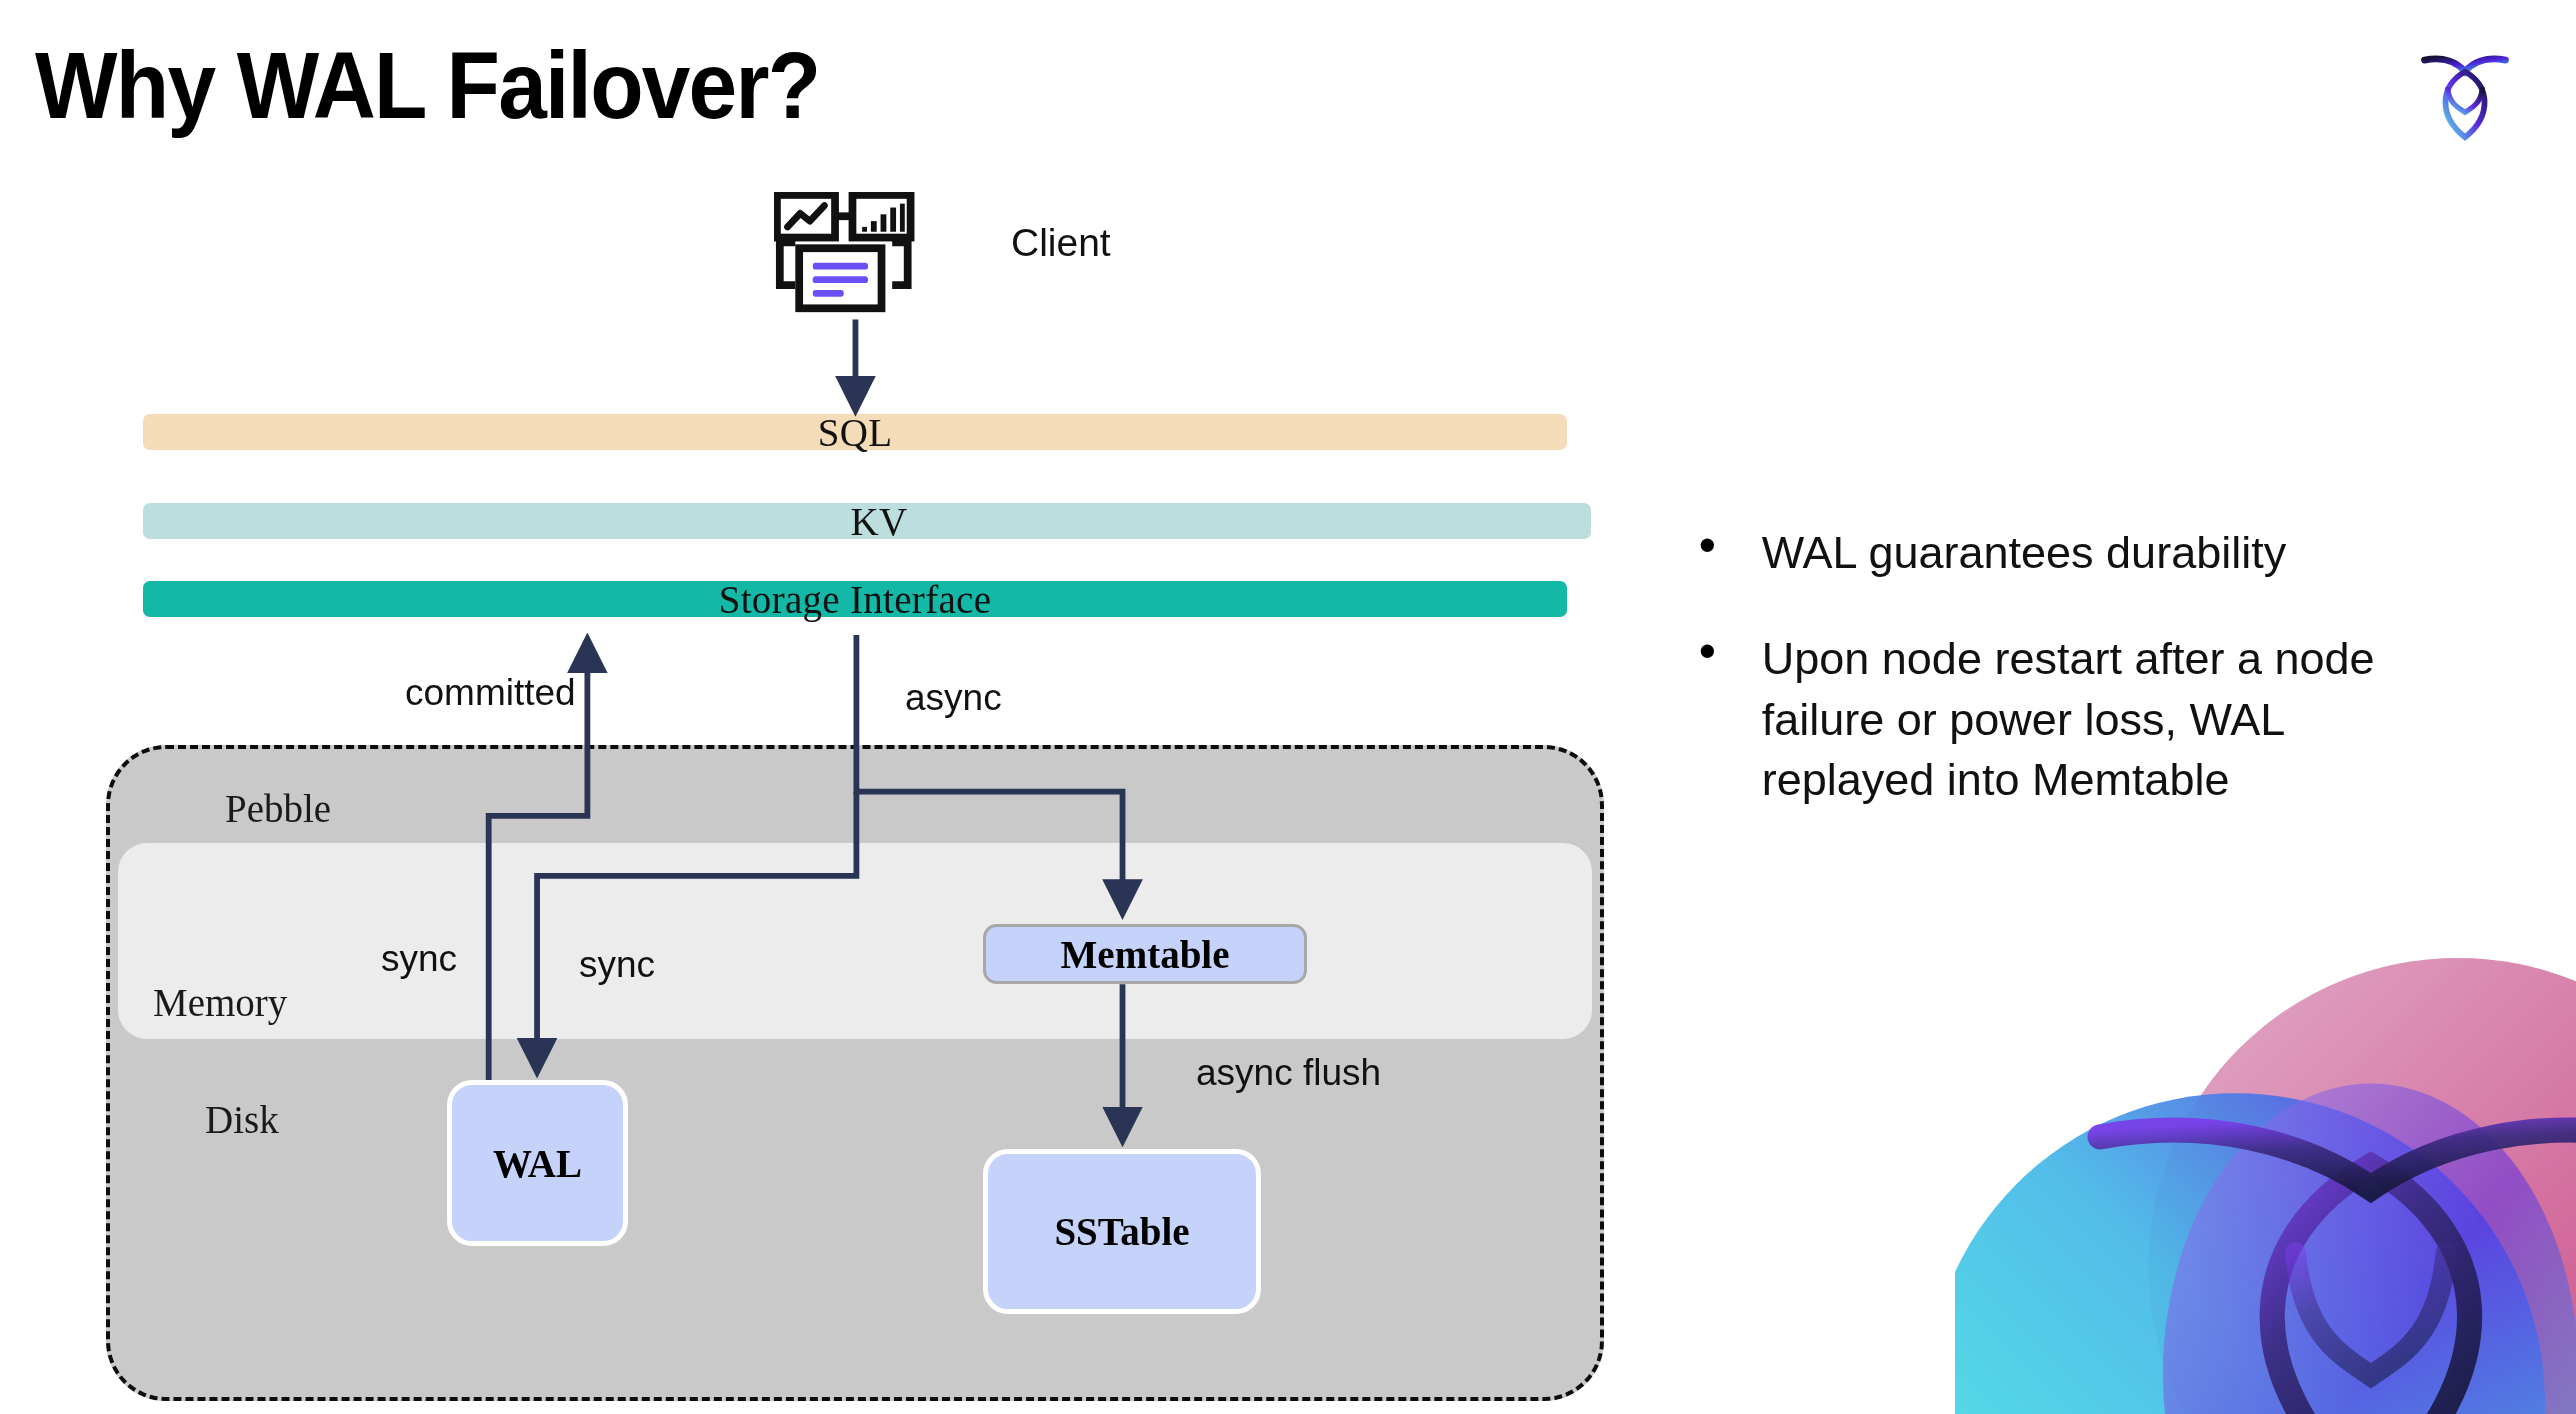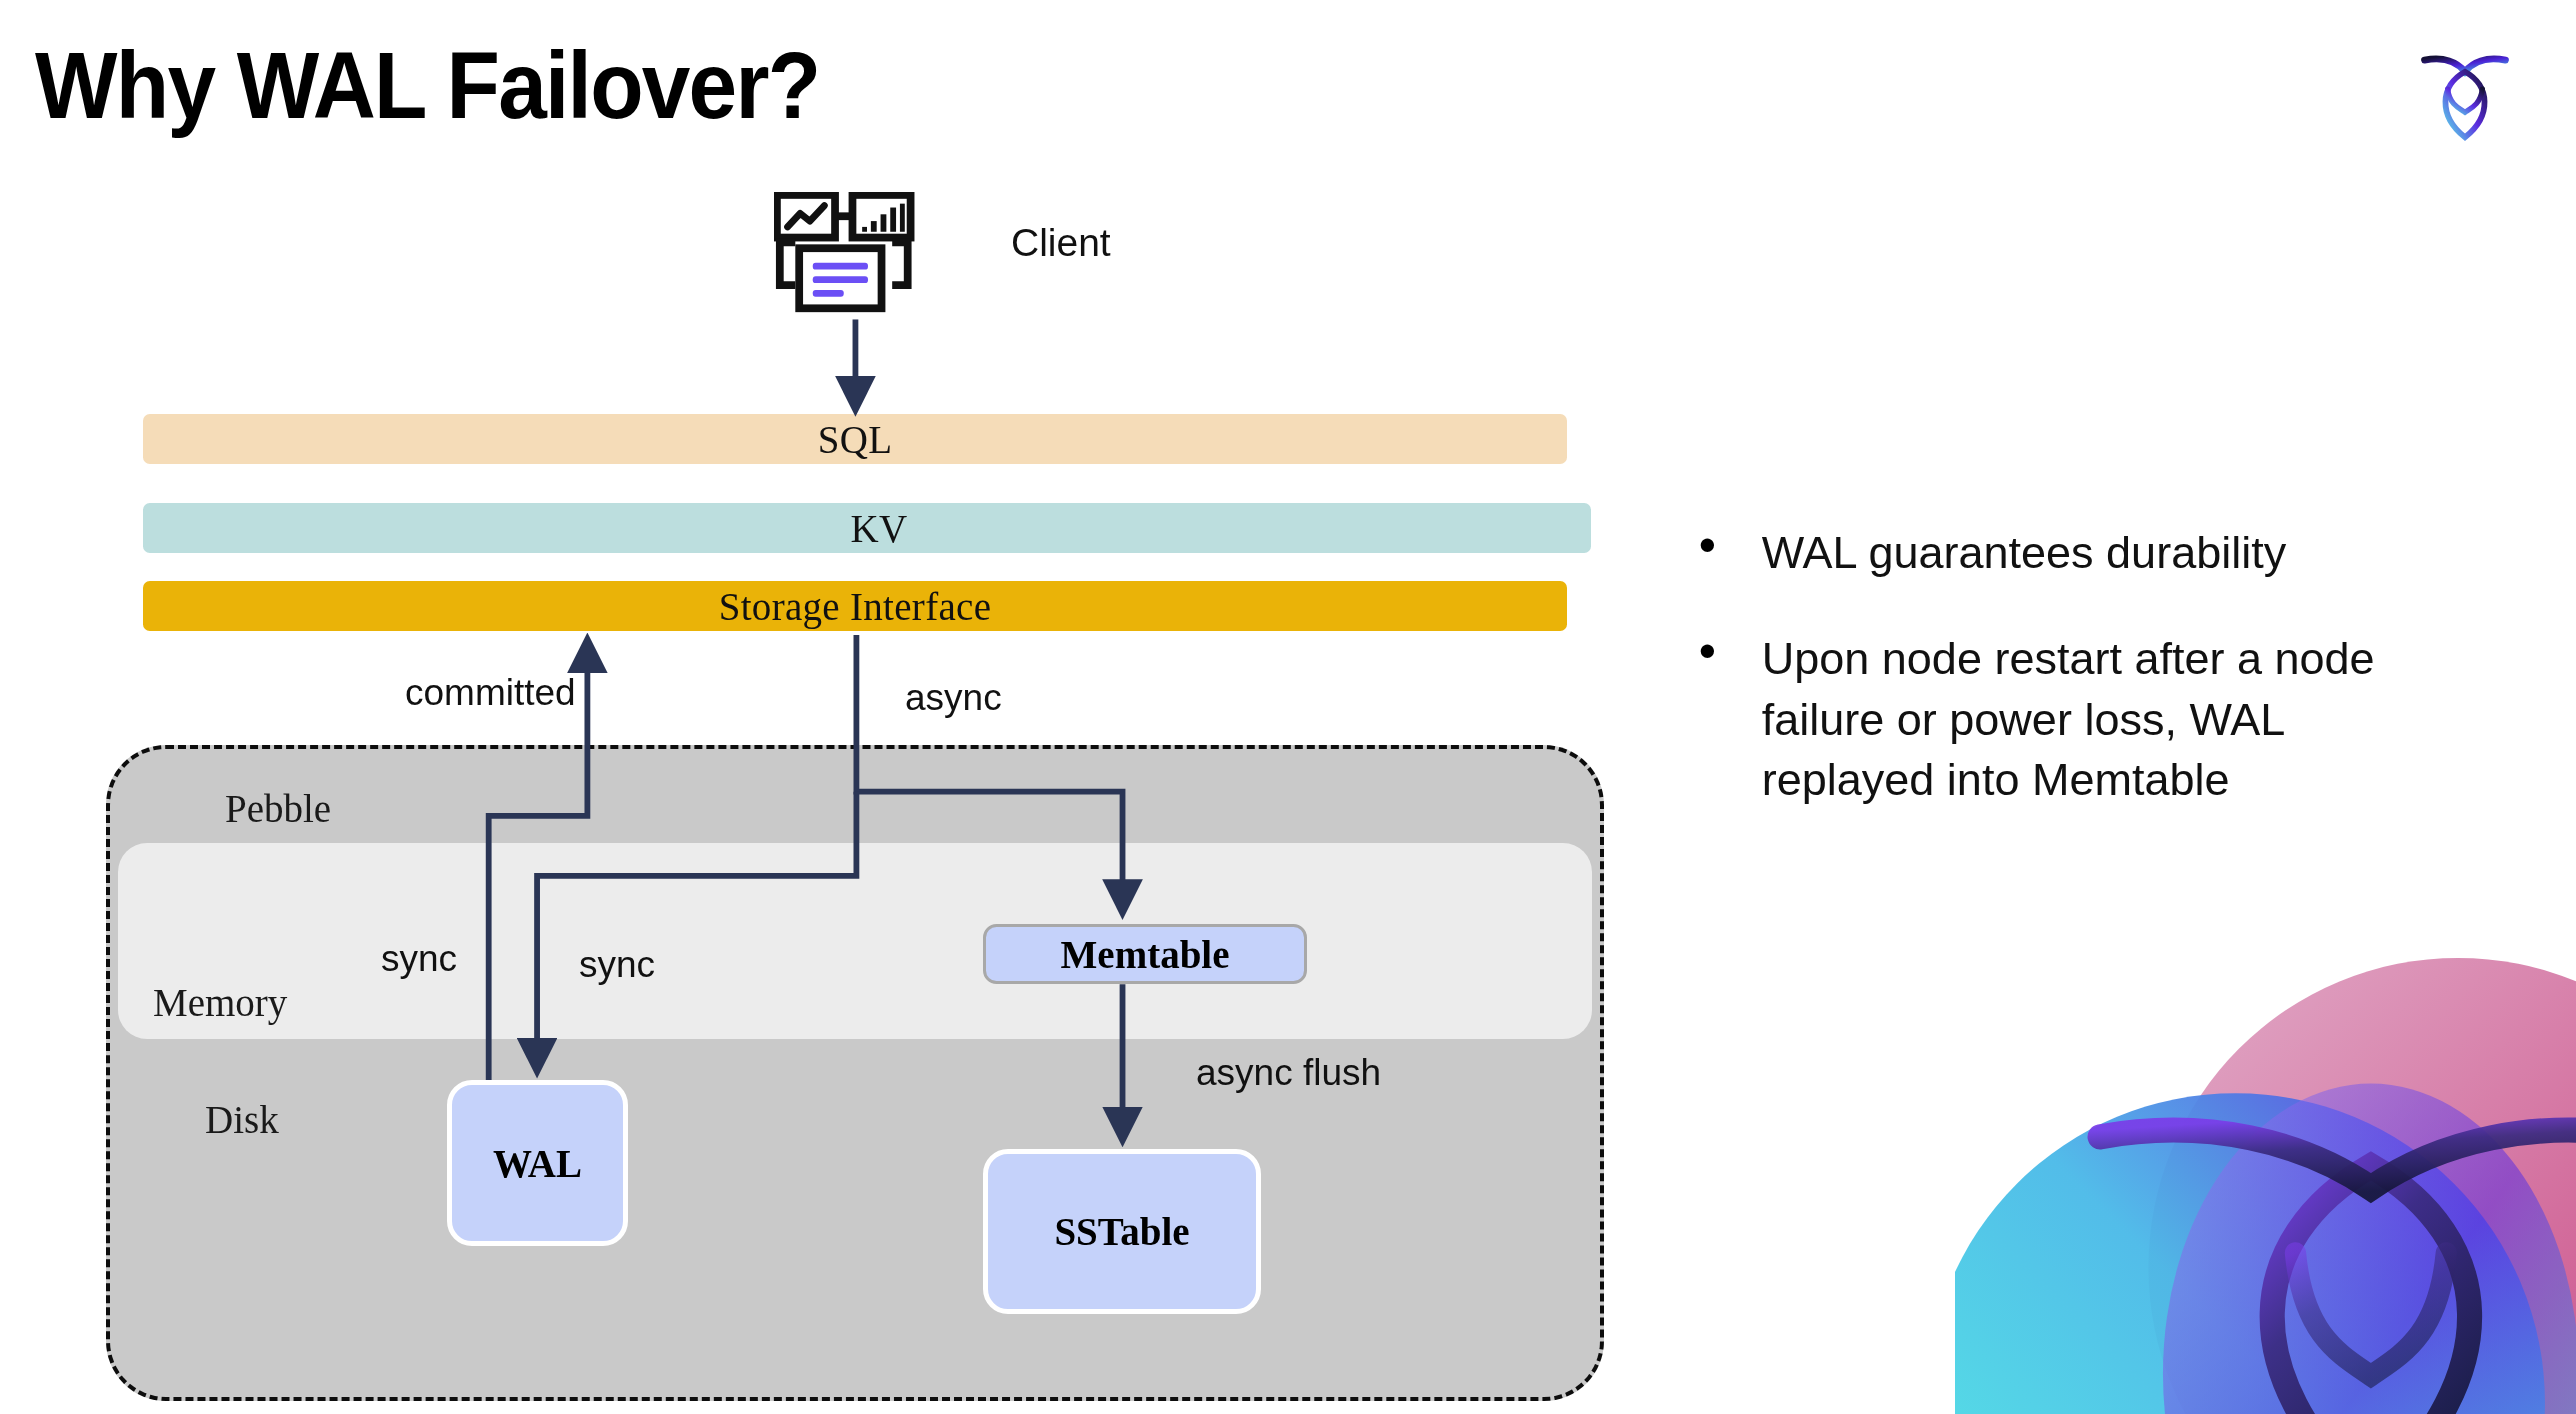--- a/index.html
+++ b/index.html
@@ -27,31 +27,31 @@
   
   #client-icon{position:absolute;left:774px;top:192px;width:155px;height:126px;}
   #client-label{
     position:absolute;left:1011px;top:221px;
     font-size:39px;color:#111;font-family:"Liberation Sans",sans-serif;
     white-space:nowrap;
   }
 
   
   .layer-bar{
-    position:absolute;left:143px;width:1424px;height:50px;
+    position:absolute;left:143px;width:1424px;height:36px;
     border-radius:6.8px;
     display:flex;align-items:center;justify-content:center;
   }
   .layer-bar span{
     font-family:"Liberation Serif","DejaVu Serif",serif;
     font-size:39px;color:#111;letter-spacing:0.3px;
   }
   #layer-sql{top:414px;background:#f5dcb8;}
   #layer-kv{top:503px;background:#bcdede;padding-left:24px;}
-  #layer-storage{top:581px;background:#eab308;}
+  #layer-storage{top:581px;background:#14b8a6;}
 
   
   #pebble-box{
     position:absolute;left:106px;top:745px;width:1498px;height:656px;
     background:#c9c9c9;border:4.8px dashed #0d0d0d;border-radius:60px;
     box-sizing:border-box;
   }
   #pebble-label{
     position:absolute;left:225px;top:786px;
     font-family:"Liberation Serif","DejaVu Serif",serif;

